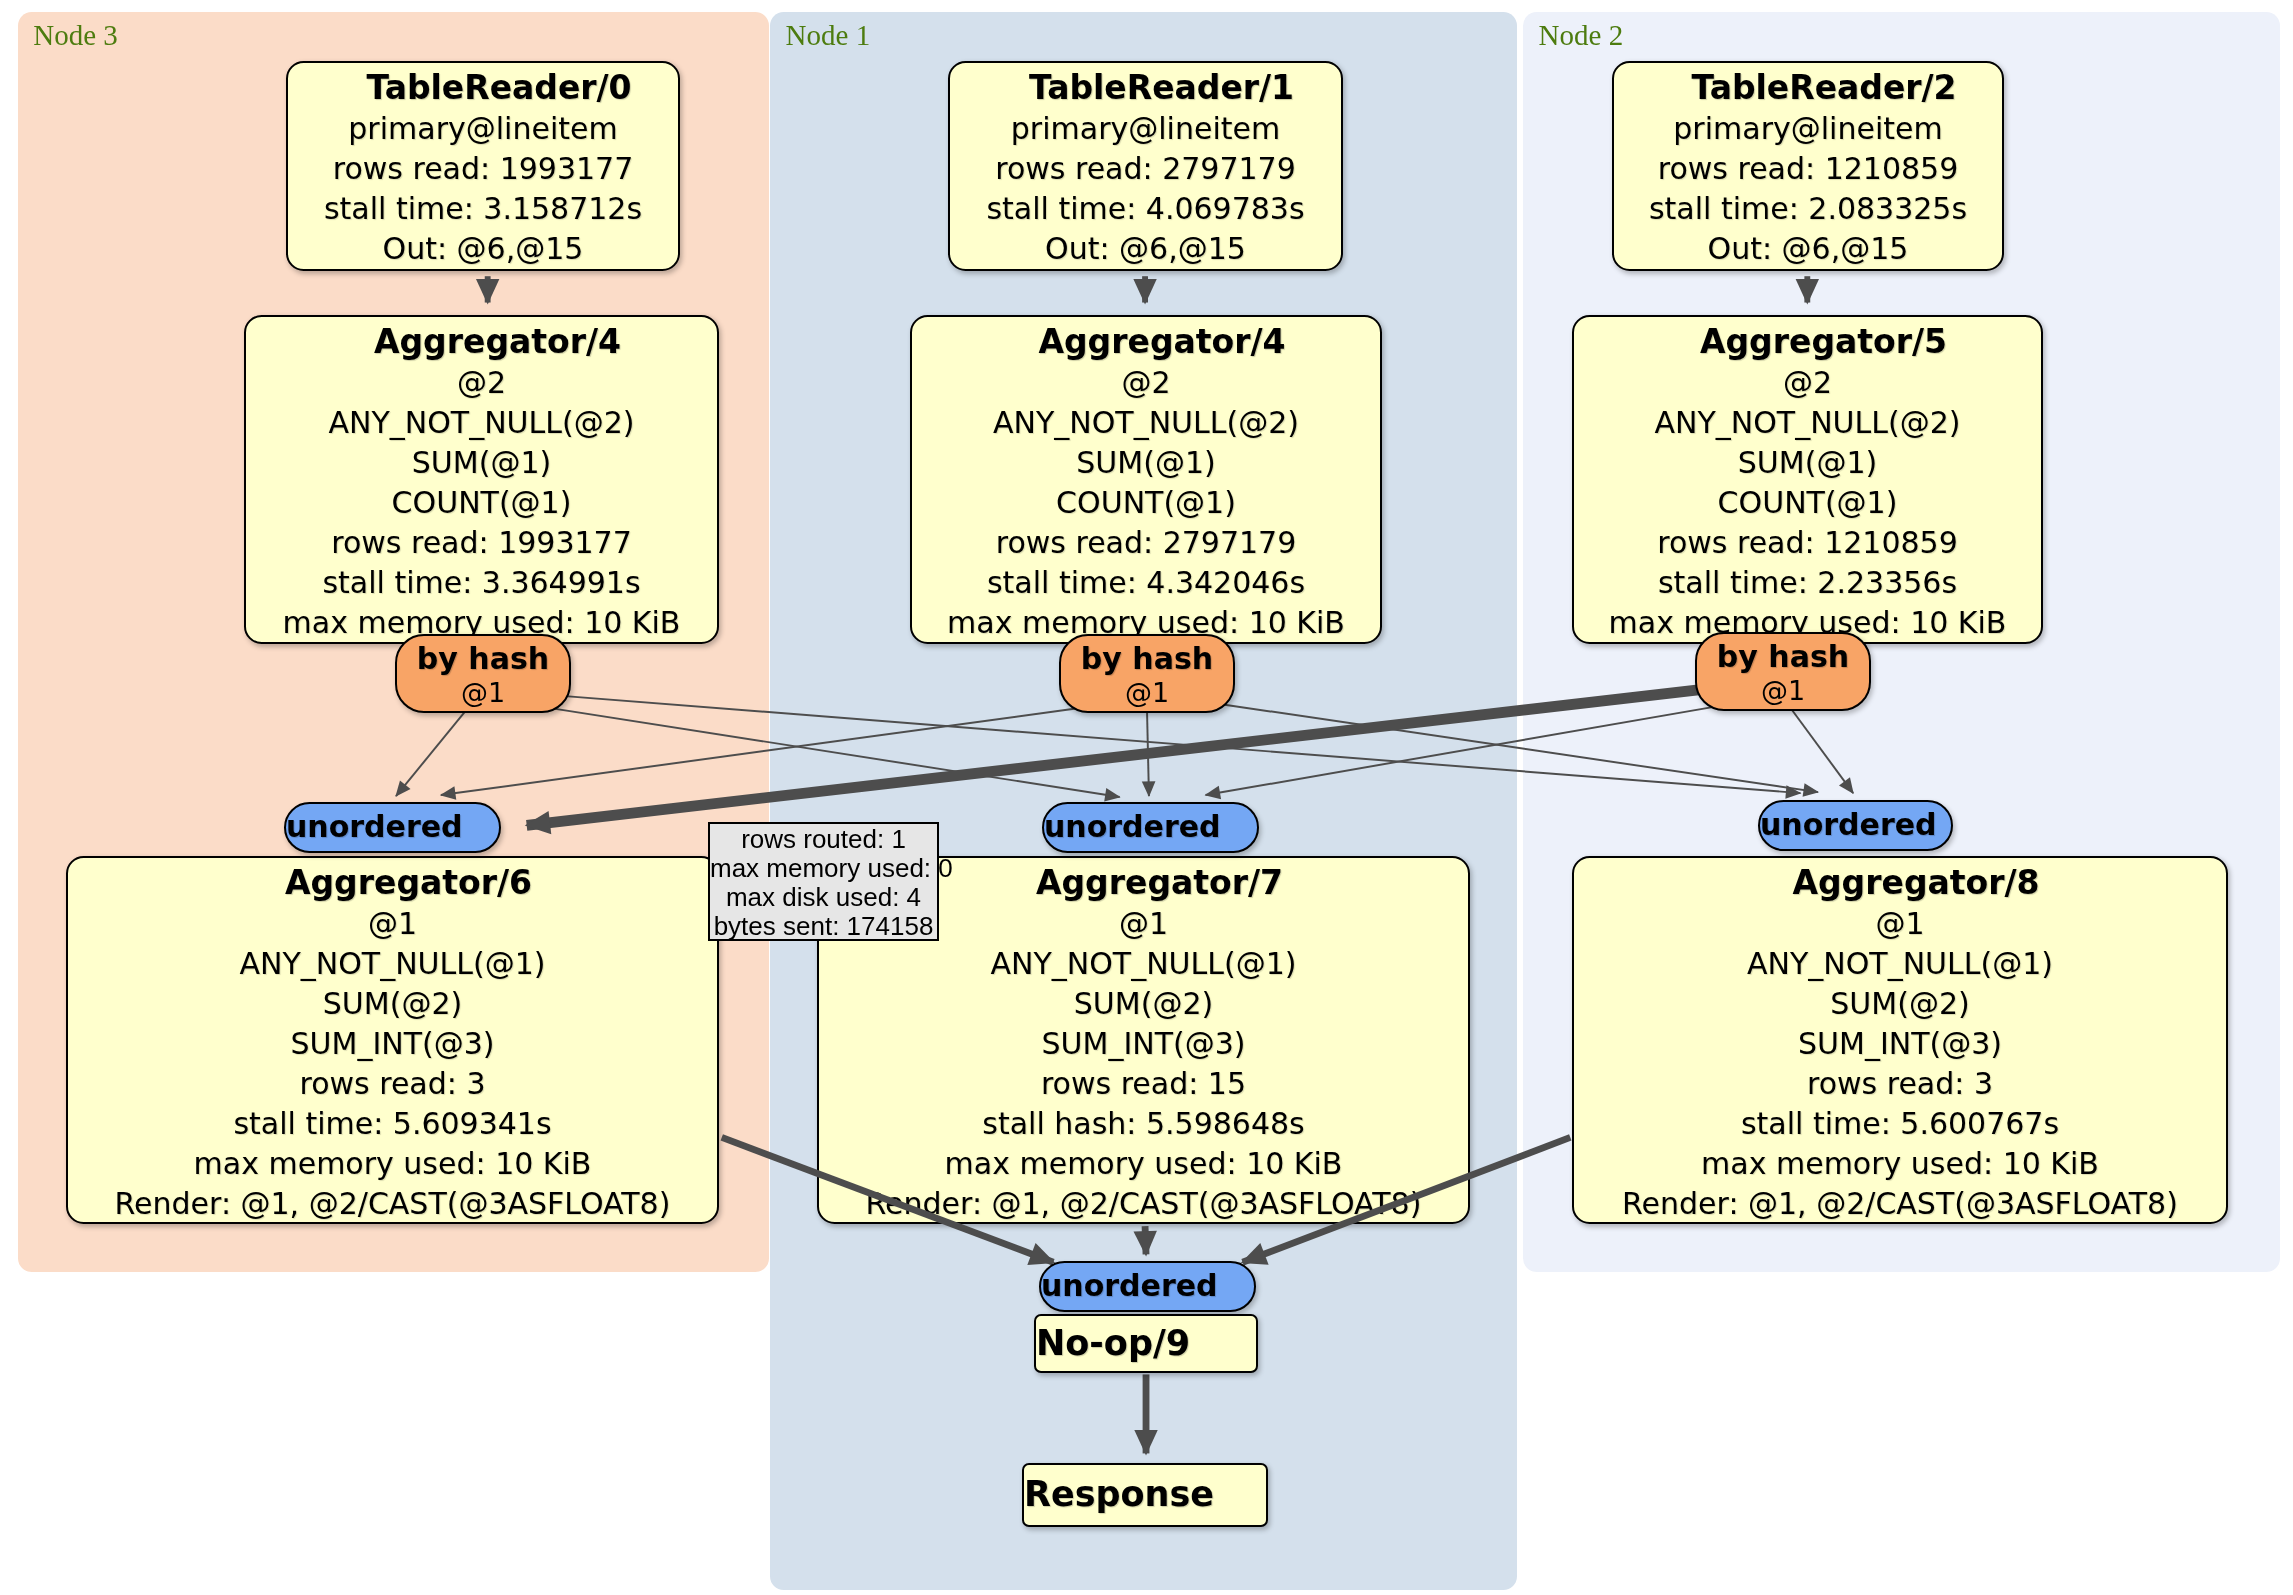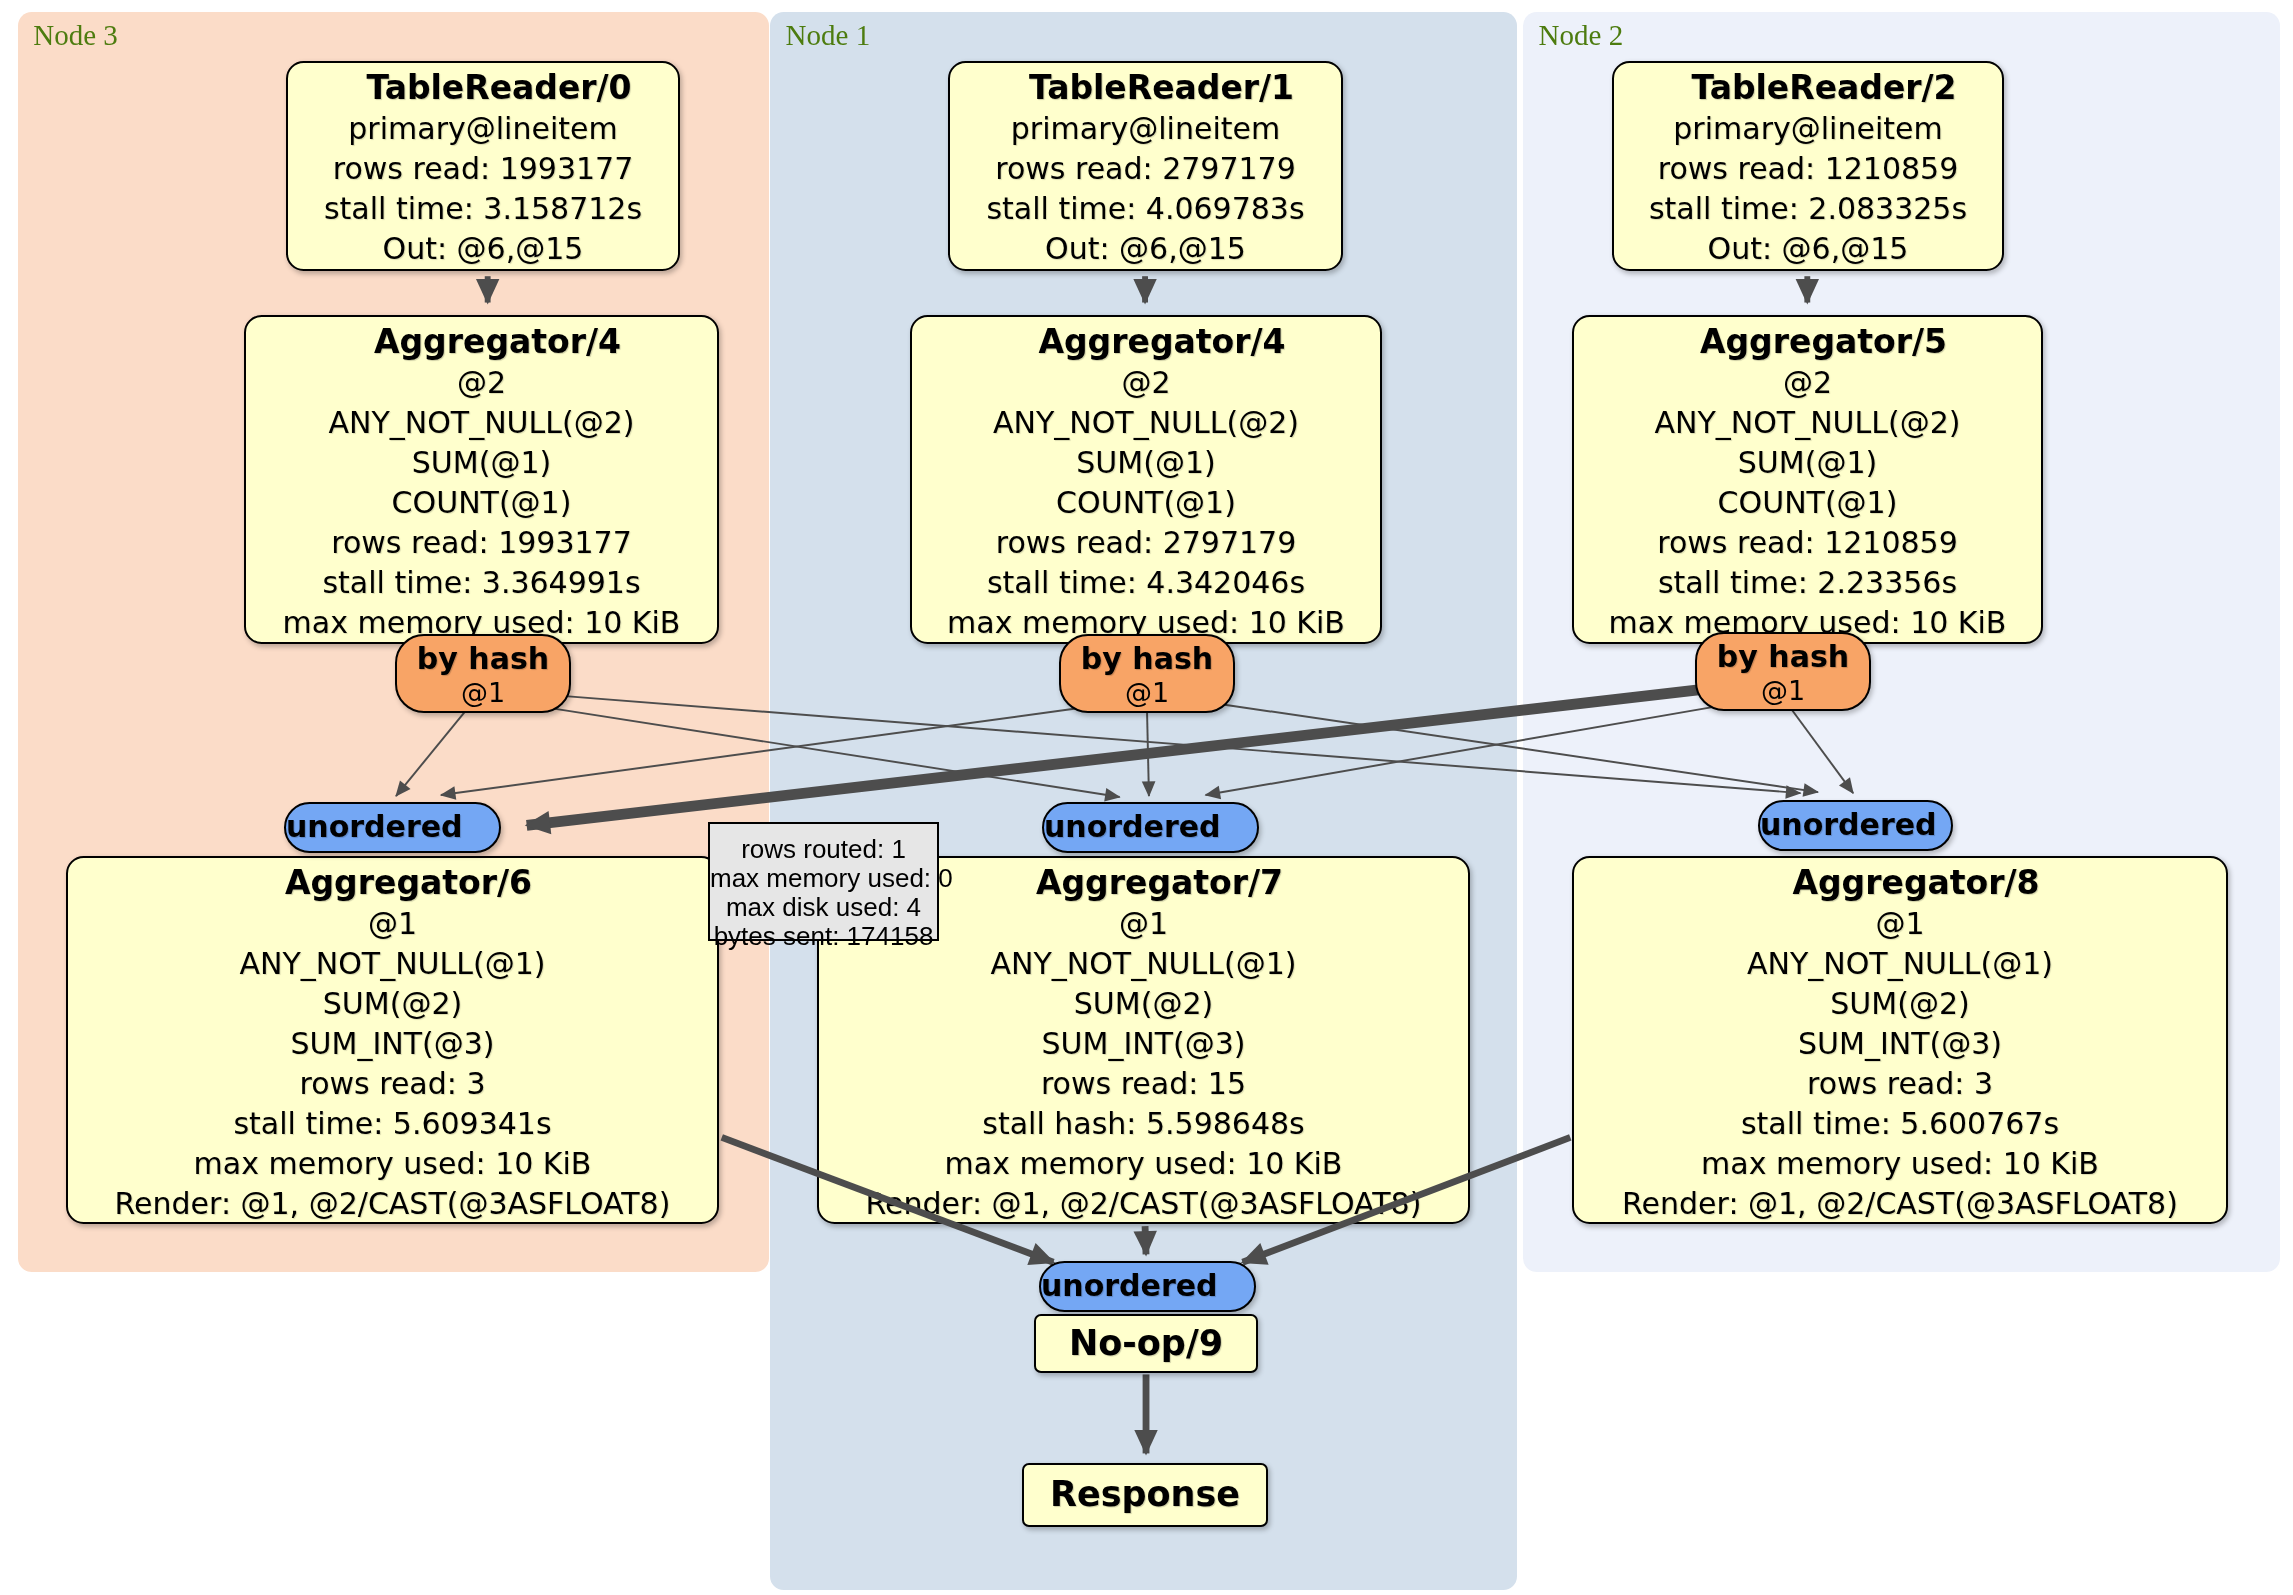--- a/index.html
+++ b/index.html
@@ -31,29 +31,29 @@
   .router-label{font-weight:bold;font-size:30px;line-height:39px;margin-top:2.9px;text-shadow:1px 1px 1px rgba(0,0,0,0.2);}
   .router-detail{font-size:27px;line-height:29px;}
   .sync{
     position:absolute;background:var(--sync-fill,#74a7f4);
     border:2.9px solid #000;border-radius:27px;text-align:left;
     font-weight:bold;font-size:30px;z-index:4;box-sizing:border-box;
     box-shadow:2px 2.9px 4.9px rgba(0,0,0,0.25);text-shadow:1px 1px 1px rgba(0,0,0,0.2);
   }
   .mini-box{
     position:absolute;background:var(--box-fill,#ffffcd);
-    border:2.9px solid #000;border-radius:7px;text-align:center;
+    border:2.9px solid #000;border-radius:7px;
     font-weight:bold;font-size:35px;z-index:4;box-sizing:border-box;
     box-shadow:2px 2.9px 4.9px rgba(0,0,0,0.25);text-shadow:1px 1px 1px rgba(0,0,0,0.2);
   }
   .tooltip{
     position:absolute;left:708px;top:822px;width:231px;height:119px;
     background:var(--tooltip-fill,#e6e6e6);border:2px solid #000;
     font-family:"Liberation Sans",sans-serif;text-align:center;
-    z-index:6;box-sizing:border-box;padding-top:11px;
+    z-index:6;box-sizing:border-box;padding-top:1px;
   }
   .tooltip .bl{font-size:26px;line-height:29px;text-shadow:none;}
   #edges{position:absolute;left:0;top:0;z-index:3;pointer-events:none;}
 </style>
 </head>
 <body>
 
 <div class="panel panel-node3">
   <div class="node-label">Node 3</div>
 </div>

